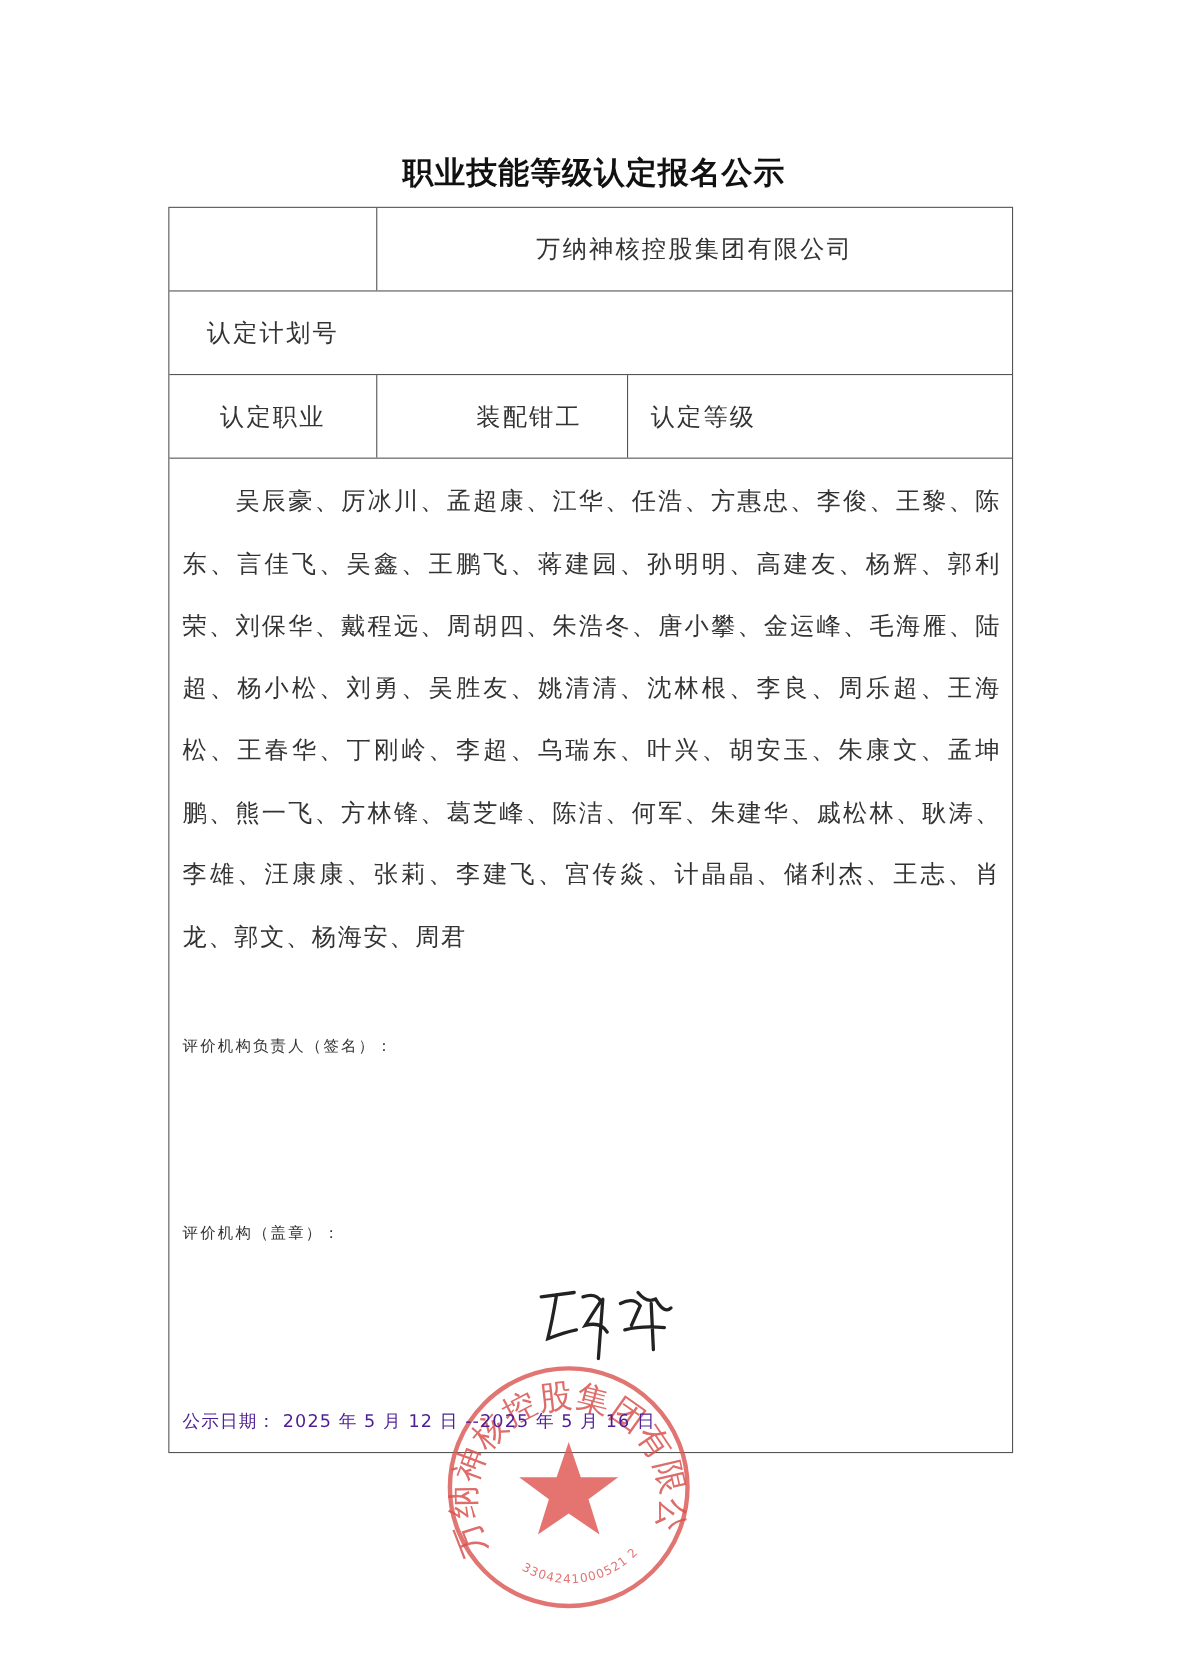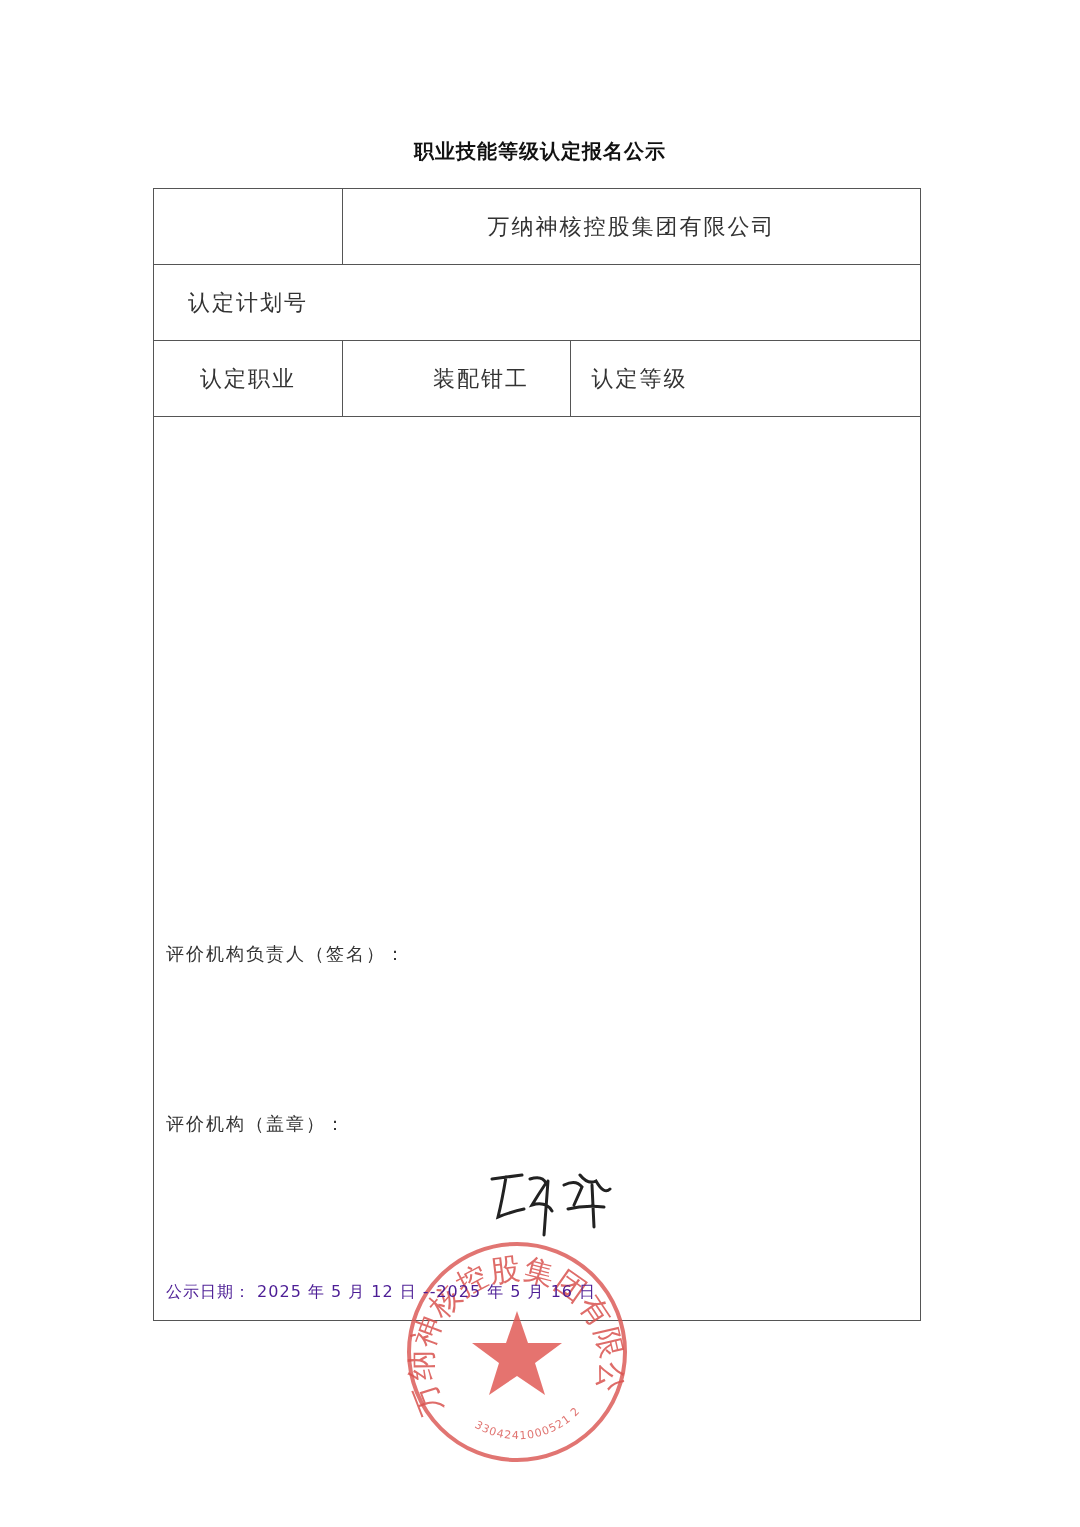--- a/index.html
+++ b/index.html
@@ -1,29 +1,29 @@
 <!DOCTYPE html>
 <html><head>
 <meta charset="utf-8">
 <style>
   html, body { margin:0; padding:0; background:#ffffff; }
   body { width:1080px; height:1527px; position:relative; overflow:hidden;
          font-family:"DejaVu Sans", sans-serif; color:#222; }
   .title { position:absolute; left:0; width:1080px; top:138px; text-align:center;
-           font-size:20px; font-weight:bold; letter-spacing:1px; color:#111; }
+           font-size:28px; font-weight:bold; letter-spacing:1px; color:#111; }
   .table { position:absolute; left:153px; top:188px; width:768px; height:1133px;
            border:1.5px solid #555; box-sizing:border-box; }
   .row { position:absolute; left:0; width:100%; border-bottom:1.5px solid #555; box-sizing:border-box; }
   .cell { position:absolute; top:0; height:100%; display:flex; align-items:center;
           box-sizing:border-box; font-size:22px; color:#333; letter-spacing:2px; }
   .vline { border-left:1.5px solid #555; }
   .center { justify-content:center; }
   .names { position:absolute; left:12px; right:10px; top:12px; font-size:22px; line-height:56.5px;
            color:#333; letter-spacing:1.5px; text-indent:48px; text-align:justify; }
-  .label { position:absolute; left:12px; font-size:18px; color:#333; letter-spacing:2px; }
+  .label { position:absolute; left:12px; font-size:14px; color:#333; letter-spacing:2px; }
   .date { position:absolute; left:12px; top:1090px; font-size:16px; color:#4c1d95; letter-spacing:1px; }
   .seal { position:absolute; left:250px; top:822px; width:226px; height:226px; }
   .sig { position:absolute; left:330px; top:748px; width:140px; height:72px; }
 </style>
 </head>
 <body>
 
 <div class="title">职业技能等级认定报名公示</div>
 
 <div class="table">
@@ -33,20 +33,21 @@
   <div class="row" style="top:76px;height:76px;">
     <div class="cell center" style="left:0;width:188px;">认定计划号</div>
   </div>
   <div class="row" style="top:152px;height:76px;">
     <div class="cell center" style="left:0;width:188px;">认定职业</div>
     <div class="cell vline" style="left:188px;width:228px;padding-left:90px;">装配钳工</div>
     <div class="cell center vline" style="left:416px;width:138px;">认定等级</div>
   </div>
 
   <div style="position:absolute;left:0;right:0;top:228px;bottom:0;">
+    <div class="names">吴辰豪、厉冰川、孟超康、江华、任浩、方惠忠、李俊、王黎、陈东、言佳飞、吴鑫、王鹏飞、蒋建园、孙明明、高建友、杨辉、郭利荣、刘保华、戴程远、周胡四、朱浩冬、唐小攀、金运峰、毛海雁、陆超、杨小松、刘勇、吴胜友、姚清清、沈林根、李良、周乐超、王海松、王春华、丁刚岭、李超、乌瑞东、叶兴、胡安玉、朱康文、孟坤鹏、熊一飞、方林锋、葛芝峰、陈洁、何军、朱建华、戚松林、耿涛、李雄、汪康康、张莉、李建飞、宫传焱、计晶晶、储利杰、王志、肖龙、郭文、杨海安、周君</div>
 
     <div class="label" style="top:525px;">评价机构负责人（签名）：</div>
     <svg class="sig" viewBox="0 0 140 72">
       <path d="M8 14 L38 10 M22 12 Q18 36 14 52 Q30 46 40 44 M46 14 Q58 10 62 18 Q54 30 48 40 Q62 36 68 46 M64 16 L60 70 M80 20 Q92 14 98 22 L90 40 M96 10 Q104 20 112 16 Q120 30 126 24 M108 20 L110 62 M84 44 Q100 40 120 42" stroke="#222" stroke-width="3" fill="none" stroke-linecap="round"></path>
     </svg>
 
     <svg class="seal" viewBox="0 0 226 226">
       <circle cx="113" cy="113" r="108" fill="none" stroke="#d9534f" stroke-width="4" opacity="0.8"></circle>
       <defs>
         <path id="arcTop" d="M 40 170 A 85 85 0 1 1 190 160"></path>

